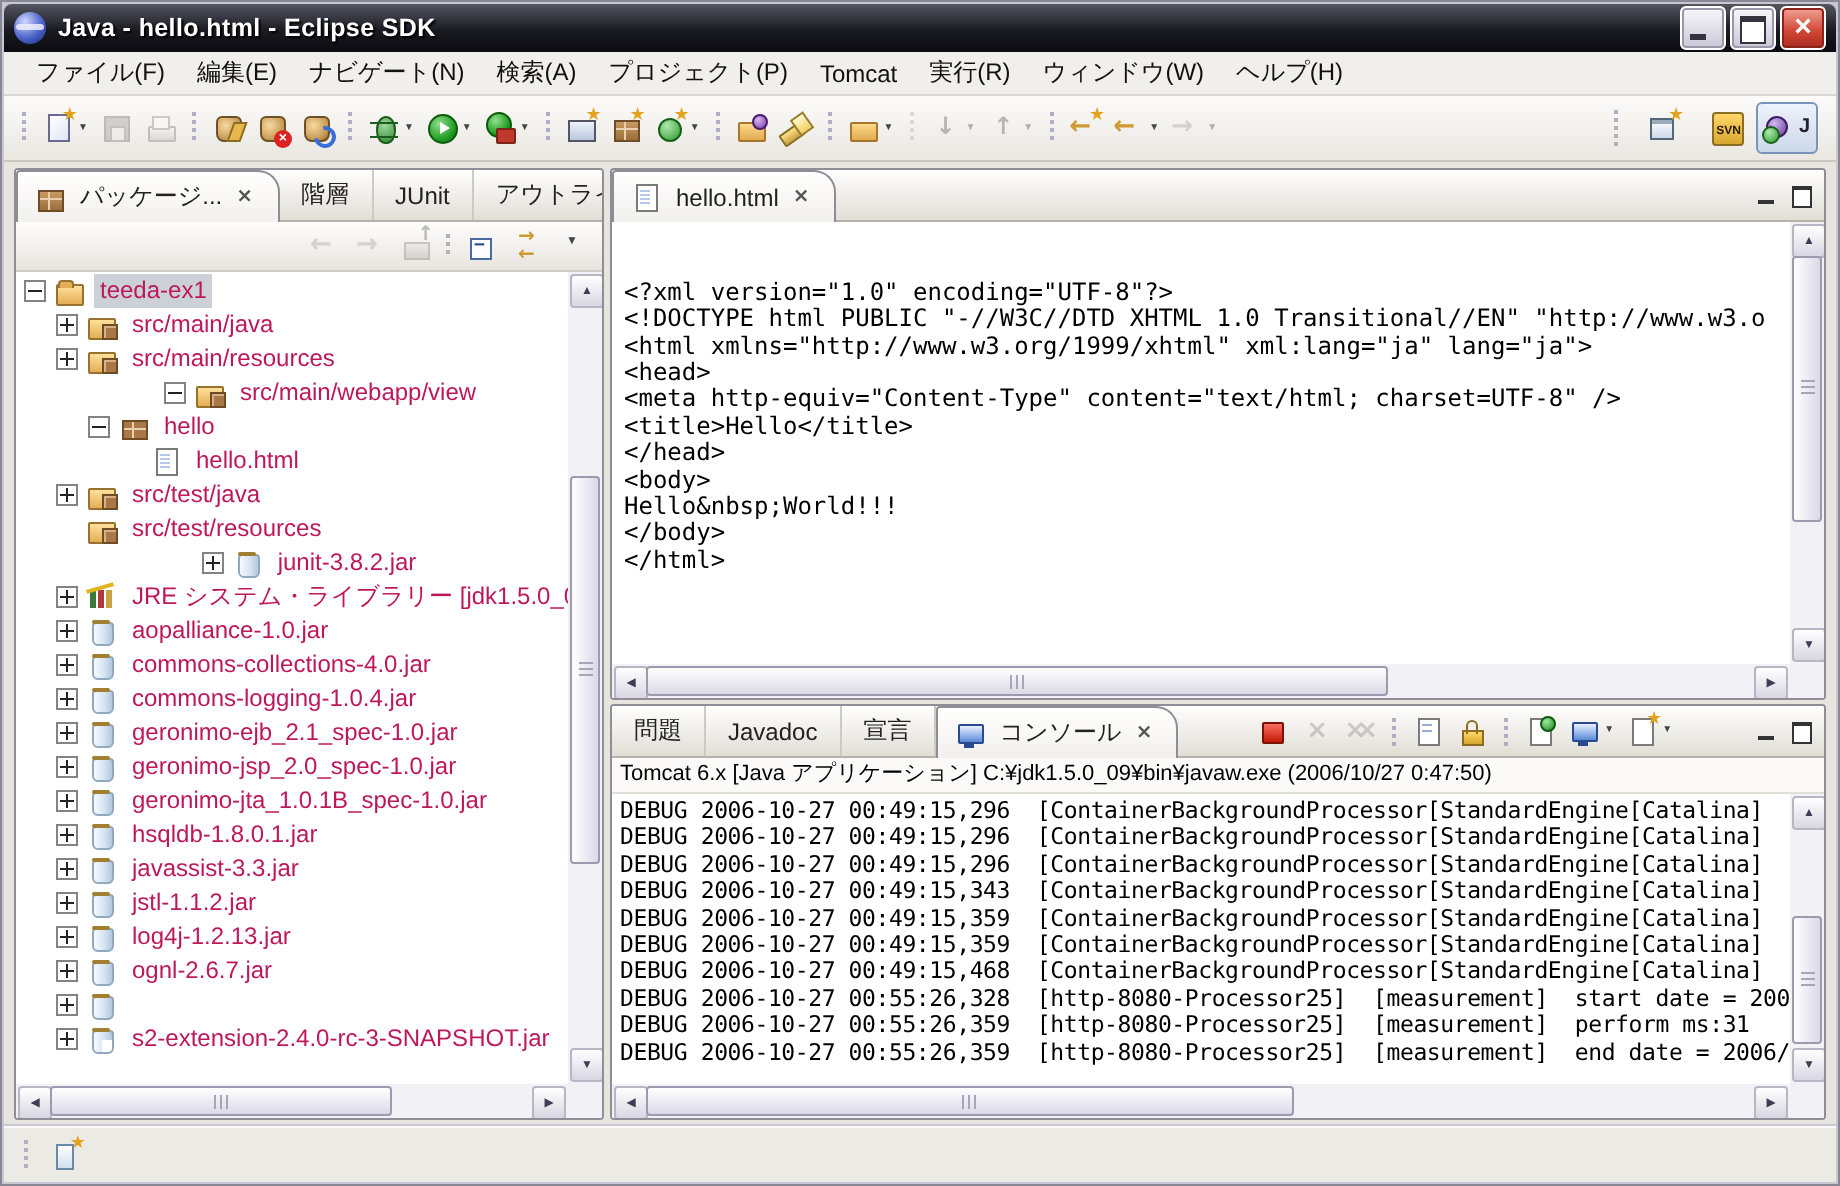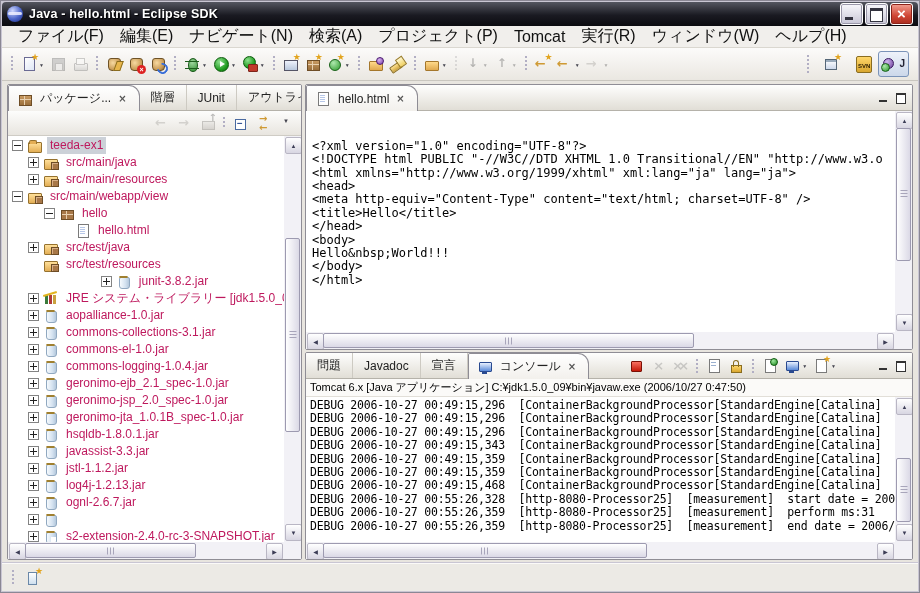--- a/index.html
+++ b/index.html
@@ -24,21 +24,21 @@
   .wbtn.close{background:linear-gradient(#f2a294,#cf4433 60%,#a92d20);box-shadow:inset 0 0 0 1px #8c2219;}
   .wbtn.min::before{content:"";position:absolute;left:4px;bottom:4px;width:8px;height:3px;background:#33333f;}
   .wbtn.max::before{content:"";position:absolute;left:4px;top:4px;width:11px;height:10px;
     border:1px solid #33333f;border-top-width:3px;background:#fff;}
   .wbtn.close::before{content:"×";position:absolute;left:0;right:0;top:0;bottom:0;
     color:#fff;font:bold 15px/19px "Liberation Sans",sans-serif;text-align:center;}
 
   
   .menubar{position:absolute;left:2px;right:2px;top:26px;height:21px;background:#f1efec;
     border-bottom:1px solid #dad7d0;display:flex;align-items:center;padding-left:8px;}
-  .menu-item{padding:2px 8px;font-size:16px;color:#111;white-space:nowrap;}
+  .menu-item{padding:2px 8px;font-size:12px;color:#111;white-space:nowrap;}
 
   
   .toolbar{position:absolute;left:2px;right:2px;top:48px;height:32px;
     background:linear-gradient(#fcfbfa,#eae7e1);border-bottom:1px solid #c9c6bf;
     display:flex;align-items:center;padding:0 4px;}
   .tbtn{position:relative;display:inline-flex;align-items:center;height:24px;padding:0 2px;margin:0 1px;}
   .tbtn.group-start{margin-left:13px;}
   .tbtn.group-start::before{content:"";position:absolute;left:-8px;top:4px;bottom:4px;width:2px;
     background:repeating-linear-gradient(#b2afc4 0 2px,transparent 2px 4px);}
   .tbtn .dd{display:none;}
@@ -486,21 +486,21 @@
               <span class="icn i-src-folder" data-name="src-folder-icon"></span>
               <span class="tlabel">src/main/java</span>
             </div>
 
             <div class="trow tg-plus" data-name="tree-item" style="padding-left: 20px;">
               <span class="expander" data-name="expander-icon"></span>
               <span class="icn i-src-folder" data-name="src-folder-icon"></span>
               <span class="tlabel">src/main/resources</span>
             </div>
 
-            <div class="trow tg-minus" data-name="tree-item" style="padding-left: 4px;">
+            <div class="trow tg-minus" data-name="tree-item" style="padding-left: 36px; margin-left: 38px;">
               <span class="expander" data-name="expander-icon"></span>
               <span class="icn i-src-folder" data-name="src-folder-icon"></span>
               <span class="tlabel">src/main/webapp/view</span>
             </div>
 
             <div class="trow tg-minus" data-name="tree-item" style="padding-left: 36px;">
               <span class="expander" data-name="expander-icon"></span>
               <span class="icn i-package" data-name="package-icon"></span>
               <span class="tlabel">hello</span>
             </div>
@@ -537,28 +537,23 @@
 
             <div class="trow tg-plus" data-name="tree-item" style="padding-left: 20px;">
               <span class="expander" data-name="expander-icon"></span>
               <span class="icn i-jar" data-name="jar-icon"></span>
               <span class="tlabel">aopalliance-1.0.jar</span>
             </div>
 
             <div class="trow tg-plus" data-name="tree-item" style="padding-left: 20px;">
               <span class="expander" data-name="expander-icon"></span>
               <span class="icn i-jar" data-name="jar-icon"></span>
-              <span class="tlabel">commons-collections-3.1.jar</span>
-            </div>
-
-            <div class="trow tg-plus" data-name="tree-item" style="padding-left: 20px;">
-              <span class="expander" data-name="expander-icon"></span>
-              <span class="icn i-jar" data-name="jar-icon"></span>
-              <span class="tlabel">commons-el-1.0.jar</span>
-            </div>
+              <span class="tlabel">commons-collections-4.0.jar</span>
+            </div>
+
 
             <div class="trow tg-plus" data-name="tree-item" style="padding-left: 20px;">
               <span class="expander" data-name="expander-icon"></span>
               <span class="icn i-jar" data-name="jar-icon"></span>
               <span class="tlabel">commons-logging-1.0.4.jar</span>
             </div>
 
             <div class="trow tg-plus" data-name="tree-item" style="padding-left: 20px;">
               <span class="expander" data-name="expander-icon"></span>
               <span class="icn i-jar" data-name="jar-icon"></span>

